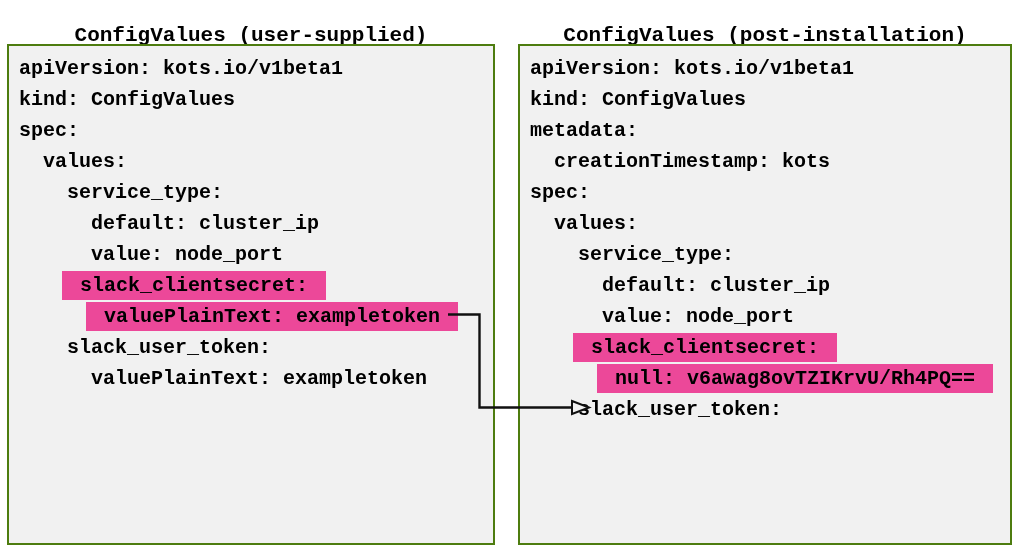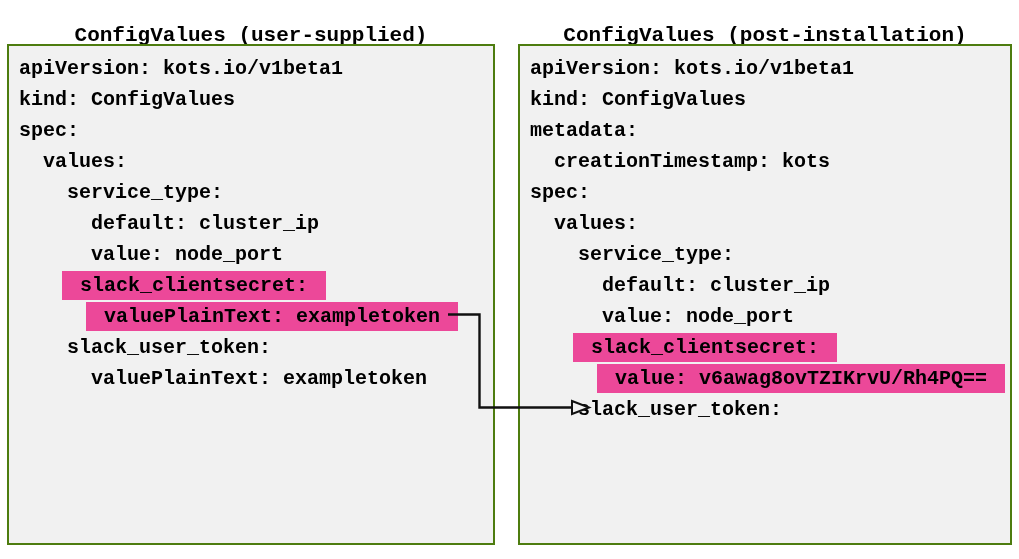--- a/index.html
+++ b/index.html
@@ -68,21 +68,21 @@
   <div class="line"><span class="t"></span><span class="t">apiVersion: kots.io/v1beta1</span></div>
   <div class="line"><span class="t"></span><span class="t">kind: ConfigValues</span></div>
   <div class="line"><span class="t"></span><span class="t">metadata:</span></div>
   <div class="line"><span class="t">  </span><span class="t">creationTimestamp: kots</span></div>
   <div class="line"><span class="t"></span><span class="t">spec:</span></div>
   <div class="line"><span class="t">  </span><span class="t">values:</span></div>
   <div class="line"><span class="t">    </span><span class="t">service_type:</span></div>
   <div class="line"><span class="t">      </span><span class="t">default: cluster_ip</span></div>
   <div class="line"><span class="t">      </span><span class="t">value: node_port</span></div>
   <div class="line"><span class="t">    </span><span class="t hl">slack_clientsecret:</span></div>
-  <div class="line"><span class="t">      </span><span class="t hl">value: v6awag8ovTZIKrvU/Rh4PQ==</span></div>
+  <div class="line"><span class="t">      </span><span class="t hl">null: v6awag8ovTZIKrvU/Rh4PQ==</span></div>
   <div class="line"><span class="t">    </span><span class="t">slack_user_token:</span></div>
   <div class="line"><span class="t">      </span></div>
 </div>
 
 <svg id="arrow-overlay" viewBox="0 0 1019 559" xmlns="http://www.w3.org/2000/svg">
   <path d="M 448 314.5 H 479.5 V 407.5 H 572" fill="none" stroke="#111111" stroke-width="2.4"></path>
   <polygon points="572,401 589,407.5 572,414" fill="#F1F1F1" stroke="#111111" stroke-width="2"></polygon>
 </svg>
 
 </body></html>

